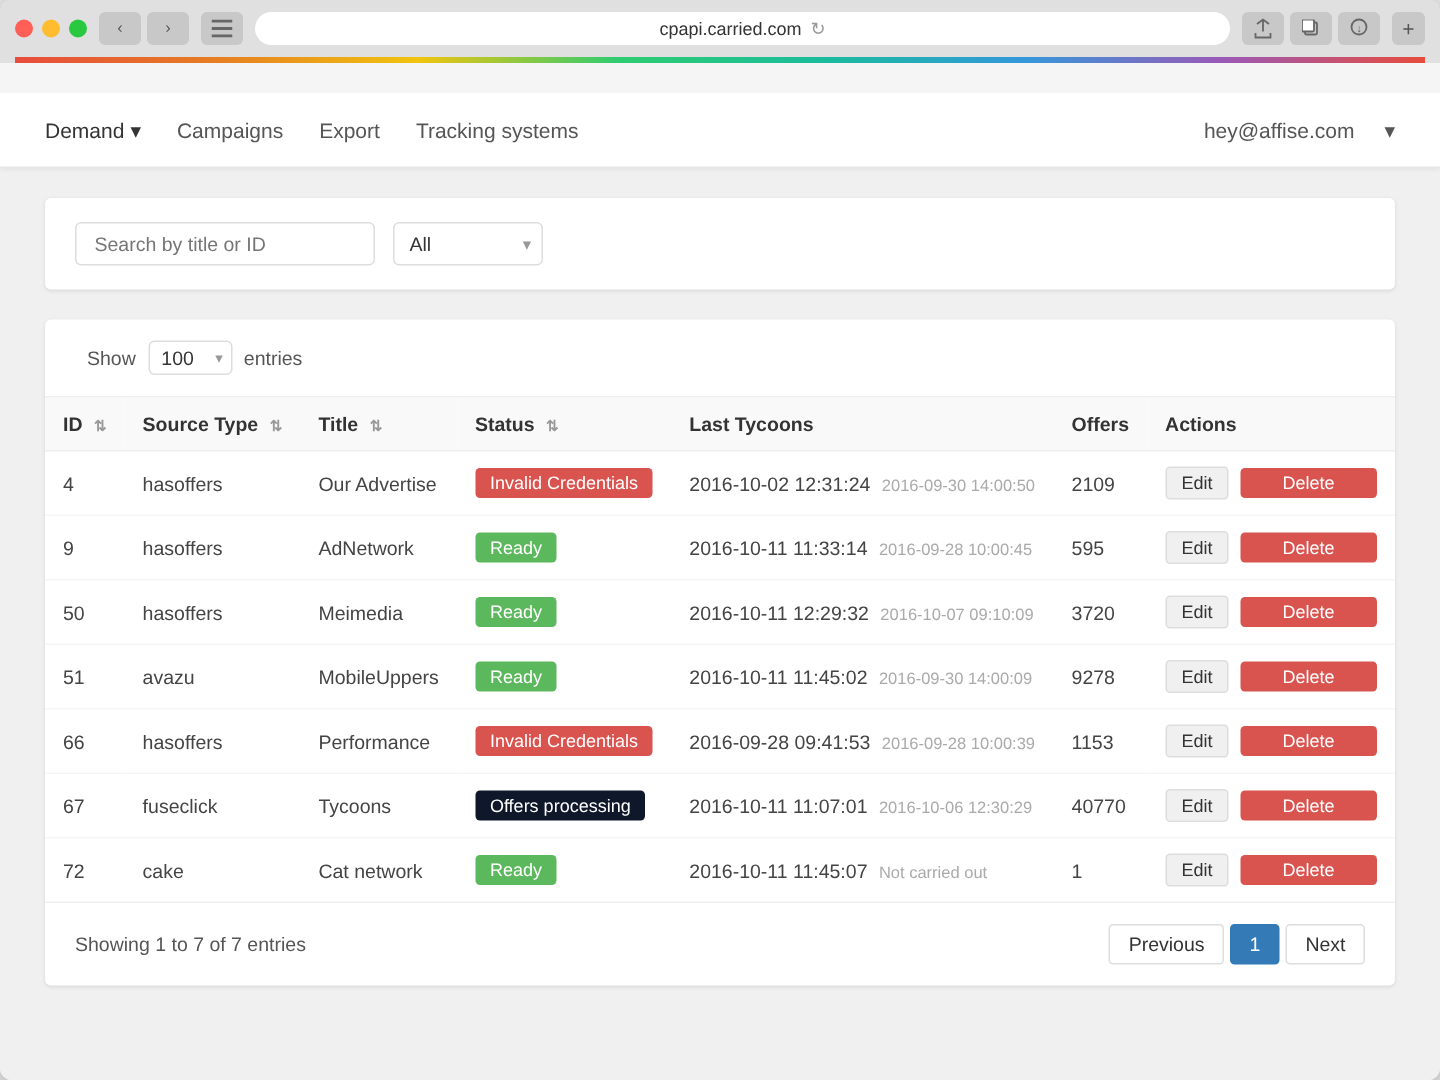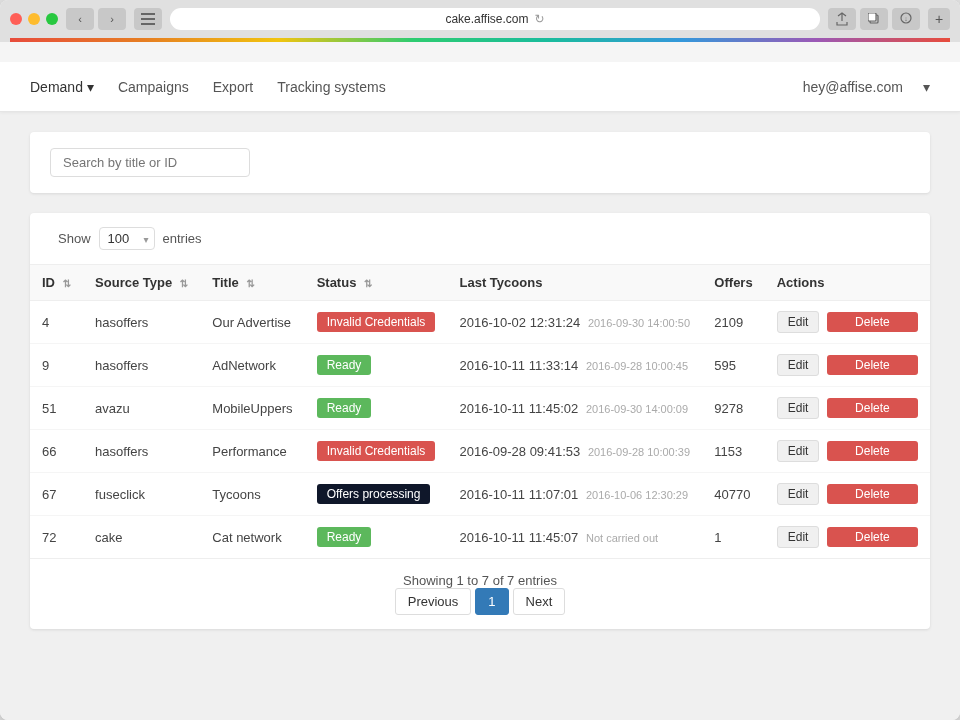--- a/index.html
+++ b/index.html
@@ -381,21 +381,20 @@
       font-size: 11px;
       margin-left: 4px;
     }
 
     .table-footer {
       padding: 14px 20px;
       display: flex;
       align-items: center;
       justify-content: space-between;
       border-top: 1px solid #eee;
-      flex-direction: column;
     }
 
     .entries-info {
       font-size: 13px;
       color: #555;
     }
 
     .pagination {
       display: flex;
       gap: 4px;
@@ -435,21 +434,21 @@
         <div class="nav-btn">›</div>
       </div>
       <div class="sidebar-btn">
         <svg width="14" height="12" viewBox="0 0 14 12">
             <rect y="0" width="14" height="2" fill="#666"></rect>
             <rect y="5" width="14" height="2" fill="#666"></rect>
             <rect y="10" width="14" height="2" fill="#666"></rect>
           </svg>
       </div>
       <div class="address-bar">
-        <span>cake.affise.com</span>
+        <span>cpapi.carried.com</span>
         <span style="color:#999;font-size:12px;">↻</span>
       </div>
       <div class="browser-actions">
         <div class="browser-action-btn">
           <svg width="12" height="14" viewBox="0 0 12 14">
               <path d="M6 1v8M2 4l4-3 4 3M1 10v3h10v-3" stroke="#666" stroke-width="1.2" fill="none"></path>
             </svg>
         </div>
         <div class="browser-action-btn">
           <svg width="12" height="12" viewBox="0 0 12 12">
@@ -491,20 +490,27 @@
         <span>hey@affise.com</span>
         <span>▾</span>
       </div>
     </div>
 
     <div class="main-area">
 
       <div class="card">
         <div class="card-filters">
           <input class="search-input" type="text" placeholder="Search by title or ID" style="">
+          <div class="select-wrapper">
+            <select class="filter-select">
+              <option>All</option>
+              <option>Active</option>
+              <option>Inactive</option>
+            </select>
+          </div>
         </div>
       </div>
 
       <div class="data-card">
         <div class="table-controls">
           <span>Show</span>
           <div class="select-sm-wrapper">
             <select class="entries-select">
               <option>100</option>
               <option>25</option>
@@ -573,20 +579,37 @@
       <span class="last-update-main">2016-10-11 11:33:14</span>
       <span class="last-update-secondary">2016-09-28 10:00:45</span>
     </td>
     <td>595</td>
     <td>
       <button class="btn-edit">Edit</button>
       <button class="btn-delete">Delete</button>
     </td>
   </tr>
               <tr>
+    <td>50</td>
+    <td>hasoffers</td>
+    <td>Meimedia</td>
+    <td>
+      <span class="badge badge-success">Ready</span>
+    </td>
+    <td>
+      <span class="last-update-main">2016-10-11 12:29:32</span>
+      <span class="last-update-secondary">2016-10-07 09:10:09</span>
+    </td>
+    <td>3720</td>
+    <td>
+      <button class="btn-edit">Edit</button>
+      <button class="btn-delete">Delete</button>
+    </td>
+  </tr>
+              <tr>
     <td>51</td>
     <td>avazu</td>
     <td>MobileUppers</td>
     <td>
       <span class="badge badge-success">Ready</span>
     </td>
     <td>
       <span class="last-update-main">2016-10-11 11:45:02</span>
       <span class="last-update-secondary">2016-09-30 14:00:09</span>
     </td>

